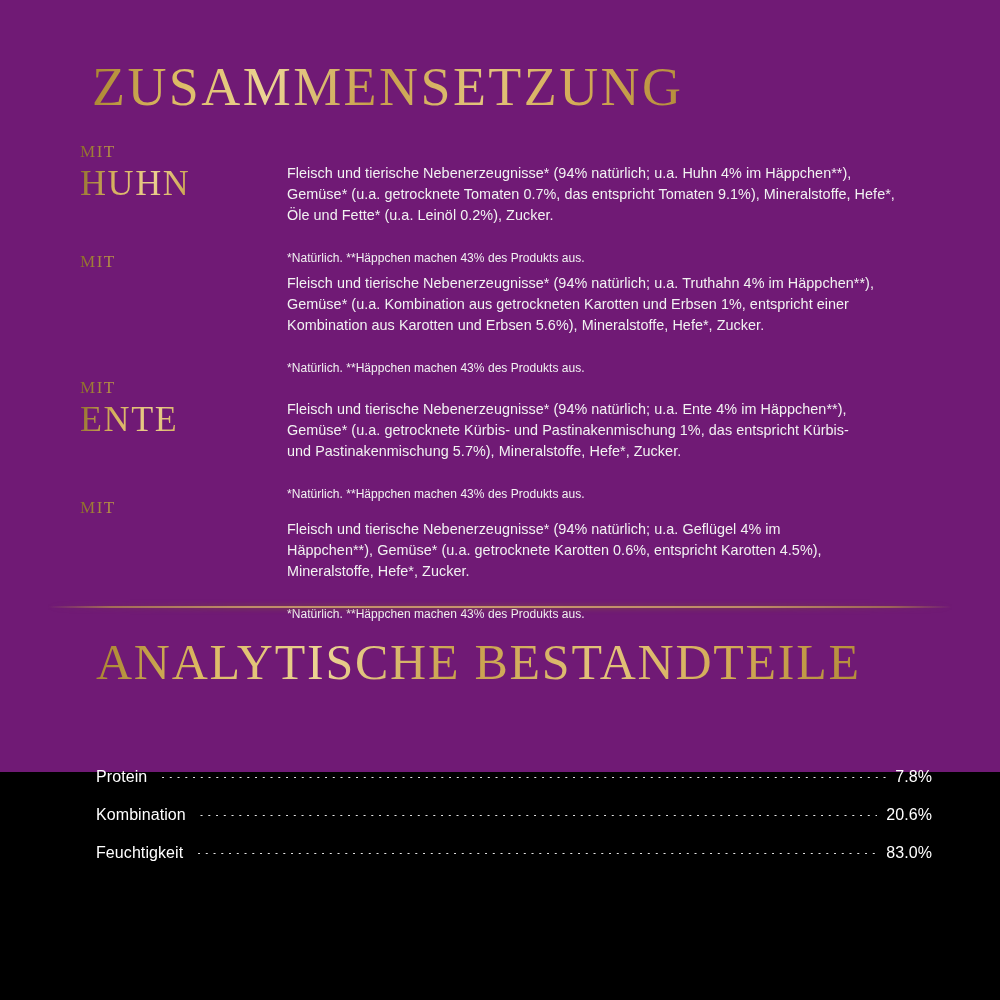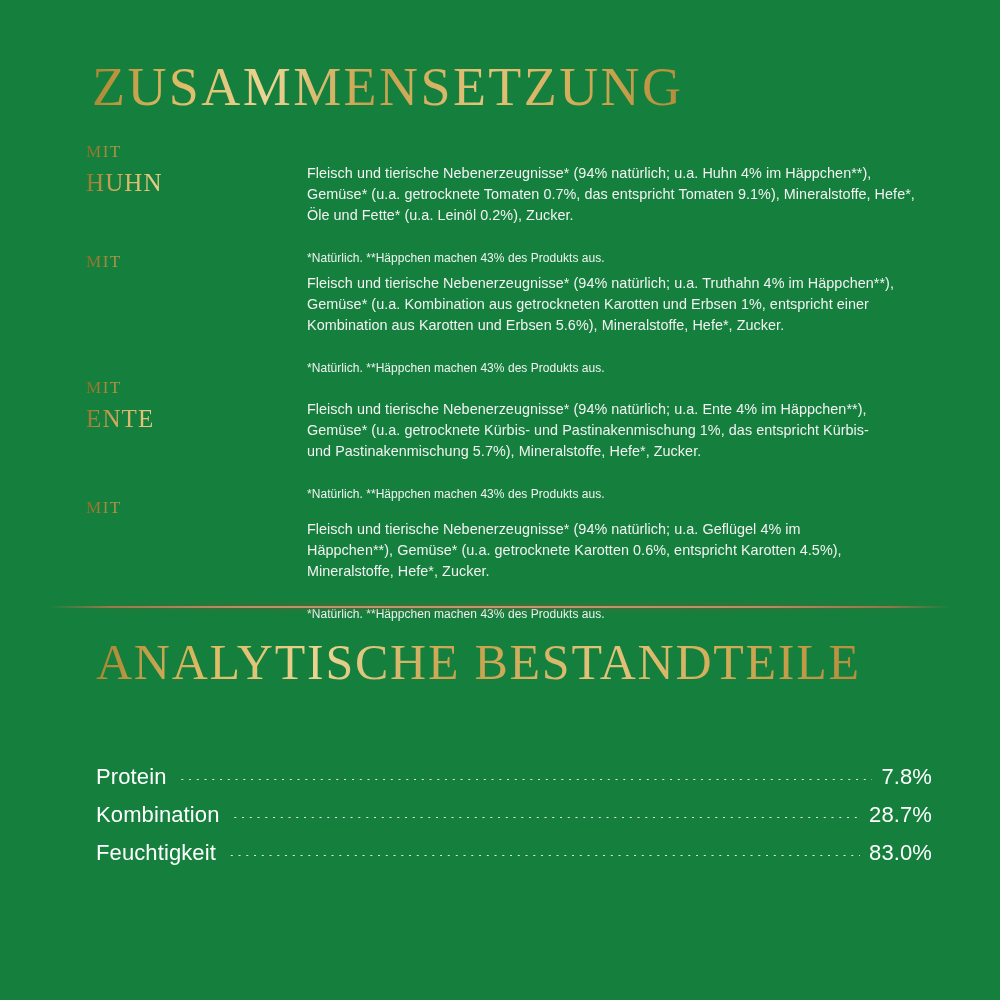--- a/index.html
+++ b/index.html
@@ -11,22 +11,22 @@
     width: 1000px;
     height: 1000px;
     overflow: hidden;
     font-family: "Liberation Sans", sans-serif;
     -webkit-font-smoothing: antialiased;
   }
 
   .page {
     position: relative;
     width: 1000px;
-    height: 1000px;
-    background: #15803d;
+    height: 772px;
+    background: #701a75;
   }
 
   
   .section-composition {
     position: absolute;
     left: 0;
     top: 0;
     width: 1000px;
   }
 
@@ -77,21 +77,21 @@
 
   
   .ingredient-block {
     position: absolute;
     left: 0;
     width: 1000px;
   }
 
   .ingredient-name-col {
     position: absolute;
-    left: 86px;
+    left: 80px;
     top: 0;
     width: 195px;
   }
 
   .mit-label {
     font-family: "Liberation Serif", serif;
     font-size: 17px;
     line-height: 19px;
     letter-spacing: 0.09em;
     background: linear-gradient(95deg, #8e6f2c 0%, #cda css 1%, #d8b463 55%, #e3c membrane 80%, #c09a47 100%);
@@ -100,21 +100,21 @@
     background: linear-gradient(95deg, #8a6b2a 0%, #cda a 20%, #ddb768 58%, #c29a45 100%);
     background: linear-gradient(95deg, #8a6b2a 0%, #c9a44f 22%, #ddb768 58%, #c29a45 100%);
     -webkit-background-clip: text;
     background-clip: text;
     color: transparent;
     white-space: nowrap;
   }
 
   .variant-name {
     font-family: "Liberation Serif", serif;
-    font-size: 25px;
+    font-size: 36px;
     line-height: 38px;
     letter-spacing: 0.045em;
     margin-top: 3px;
     background: linear-gradient(100deg,
         #8f6f2c 0%,
         #d6b05e 18%,
         #eccf8e 38%,
         #c8a04a 58%,
         #e1c079 78%,
         #b7903e 100%);
@@ -128,21 +128,20 @@
     position: absolute;
     left: 287px;
     top: 0;
     width: 680px;
     color: #f2f2f2;
     font-family: "Liberation Sans", sans-serif;
     font-size: 14.4px;
     line-height: 21px;
     letter-spacing: 0.003em;
     white-space: pre-line;
-    margin-left: 20px;
   }
 
   .ingredient-note {
     color: #f2f2f2;
     font-family: "Liberation Sans", sans-serif;
     font-size: 12px;
     line-height: 21px;
   }
 
   
@@ -186,21 +185,21 @@
 
   .analytical-row {
     display: flex;
     align-items: baseline;
     height: 38px;
     color: #ffffff;
     font-family: "Liberation Sans", sans-serif;
   }
 
   .analytical-label {
-    font-size: 22px;
+    font-size: 16px;
     line-height: 26px;
     color: #ffffff;
     white-space: nowrap;
     letter-spacing: 0.005em;
     margin-top: 36px;
   }
 
   .analytical-leader {
     flex: 1 1 auto;
     margin: 0 9px 0 13px;
@@ -216,21 +215,21 @@
     font-size: 20px;
     letter-spacing: 2.2px;
     color: #e6e6e6;
     position: absolute;
     left: 0;
     top: -17px;
     white-space: nowrap;
   }
 
   .analytical-value {
-    font-size: 22px;
+    font-size: 16px;
     line-height: 26px;
     color: #ffffff;
     white-space: nowrap;
     text-align: left;
     letter-spacing: 0.005em;
   }
 </style>
 </head>
 <body>
 
@@ -303,21 +302,21 @@
 
       <div class="analytical-row">
         <span class="analytical-label">Protein</span>
         <span class="analytical-leader"></span>
         <span class="analytical-value">7.8%</span>
       </div>
 
       <div class="analytical-row">
         <span class="analytical-label">Kombination</span>
         <span class="analytical-leader"></span>
-        <span class="analytical-value">28.7%</span>
+        <span class="analytical-value">20.6%</span>
       </div>
 
 
 
       <div class="analytical-row">
         <span class="analytical-label">Feuchtigkeit</span>
         <span class="analytical-leader"></span>
         <span class="analytical-value">83.0%</span>
       </div>
 

